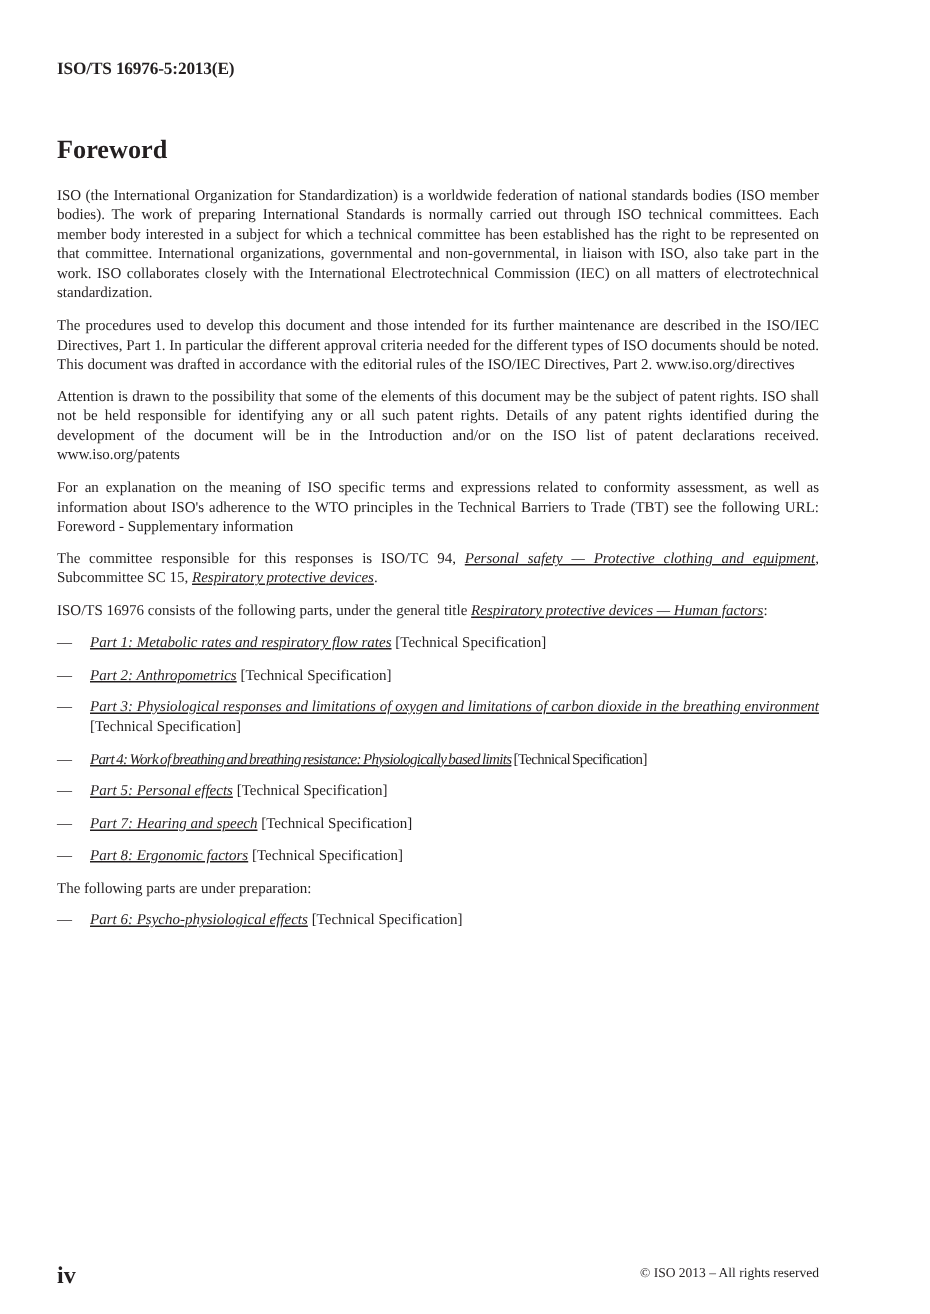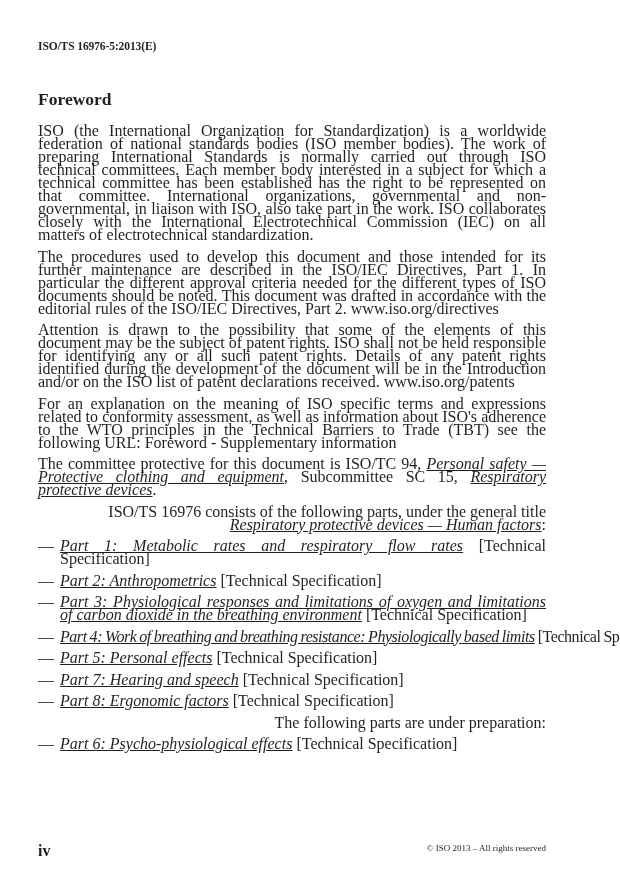--- a/index.html
+++ b/index.html
@@ -1,44 +1,44 @@
 <!DOCTYPE html>
 <html><head>
 <meta charset="utf-8">
 <style>
   html, body { margin: 0; padding: 0; background: #ffffff; }
   body { width: 620px; height: 876px; position: relative; overflow: hidden;
          font-family: "Liberation Serif", "DejaVu Serif", serif; color: #231f20; }
   .page { position: absolute; left: 0; top: 3px; width: 620px; height: 876px; }
   .doc-id { position: absolute; left: 38px; top: 37px; font-size: 11.5px; font-weight: bold; letter-spacing: -0.1px; }
   .title { position: absolute; left: 38px; top: 86px; font-size: 17.5px; font-weight: bold; }
-  .body { position: absolute; left: 38px; top: 121px; width: 508px; font-size: 16px; line-height: 13px; }
+  .body { position: absolute; left: 38px; top: 121px; width: 508px; font-size: 10px; line-height: 13px; }
   .body p { margin: 0 0 8.5px 0; text-align: justify; }
-  .body p.last-left { text-align: right; }
+  .body p.last-left { text-align: left; }
   .item { display: flex; margin: 0 0 8.5px 0; }
   .item .dash { width: 22px; flex: 0 0 22px; }
   .item .txt { flex: 1; text-align: justify; }
   .item.tight .txt { letter-spacing: -0.45px; word-spacing: -0.6px; white-space: nowrap; }
   i { font-style: italic; text-decoration: underline; }
   .footer-page { position: absolute; left: 38px; top: 839px; font-size: 16px; font-weight: bold; }
   .footer-copy { position: absolute; right: 74px; top: 840px; font-size: 9px; }
 </style>
 </head>
 <body>
 
 <div class="page">
   <div class="doc-id">ISO/TS 16976-5:2013(E)</div>
   <div class="title">Foreword</div>
 
   <div class="body">
     <p>ISO (the International Organization for Standardization) is a worldwide federation of national standards bodies (ISO member bodies). The work of preparing International Standards is normally carried out through ISO technical committees. Each member body interested in a subject for which a technical committee has been established has the right to be represented on that committee. International organizations, governmental and non-governmental, in liaison with ISO, also take part in the work. ISO collaborates closely with the International Electrotechnical Commission (IEC) on all matters of electrotechnical standardization.</p>
     <p>The procedures used to develop this document and those intended for its further maintenance are described in the ISO/IEC Directives, Part 1. In particular the different approval criteria needed for the different types of ISO documents should be noted. This document was drafted in accordance with the editorial rules of the ISO/IEC Directives, Part 2. www.iso.org/directives</p>
     <p>Attention is drawn to the possibility that some of the elements of this document may be the subject of patent rights. ISO shall not be held responsible for identifying any or all such patent rights. Details of any patent rights identified during the development of the document will be in the Introduction and/or on the ISO list of patent declarations received. www.iso.org/patents</p>
     <p>For an explanation on the meaning of ISO specific terms and expressions related to conformity assessment, as well as information about ISO's adherence to the WTO principles in the Technical Barriers to Trade (TBT) see the following URL: Foreword - Supplementary information</p>
-    <p><span>The committee protective for this document is ISO/TC 94, </span><i>Personal safety — Protective clothing and equipment</i><span>, Subcommittee SC 15, </span><i>Respiratory protective devices</i><span>.</span></p>
+    <p><span>The committee responsible for this responses is ISO/TC 94, </span><i>Personal safety — Protective clothing and equipment</i><span>, Subcommittee SC 15, </span><i>Respiratory protective devices</i><span>.</span></p>
     <p class="last-left"><span>ISO/TS 16976 consists of the following parts, under the general title </span><i>Respiratory protective devices — Human factors</i><span>:</span></p>
 
     <div class="item">
       <span class="dash">—</span>
       <span class="txt"><i>Part 1: Metabolic rates and respiratory flow rates</i><span> [Technical Specification]</span></span>
     </div>
     <div class="item">
       <span class="dash">—</span>
       <span class="txt"><i>Part 2: Anthropometrics</i><span> [Technical Specification]</span></span>
     </div>

